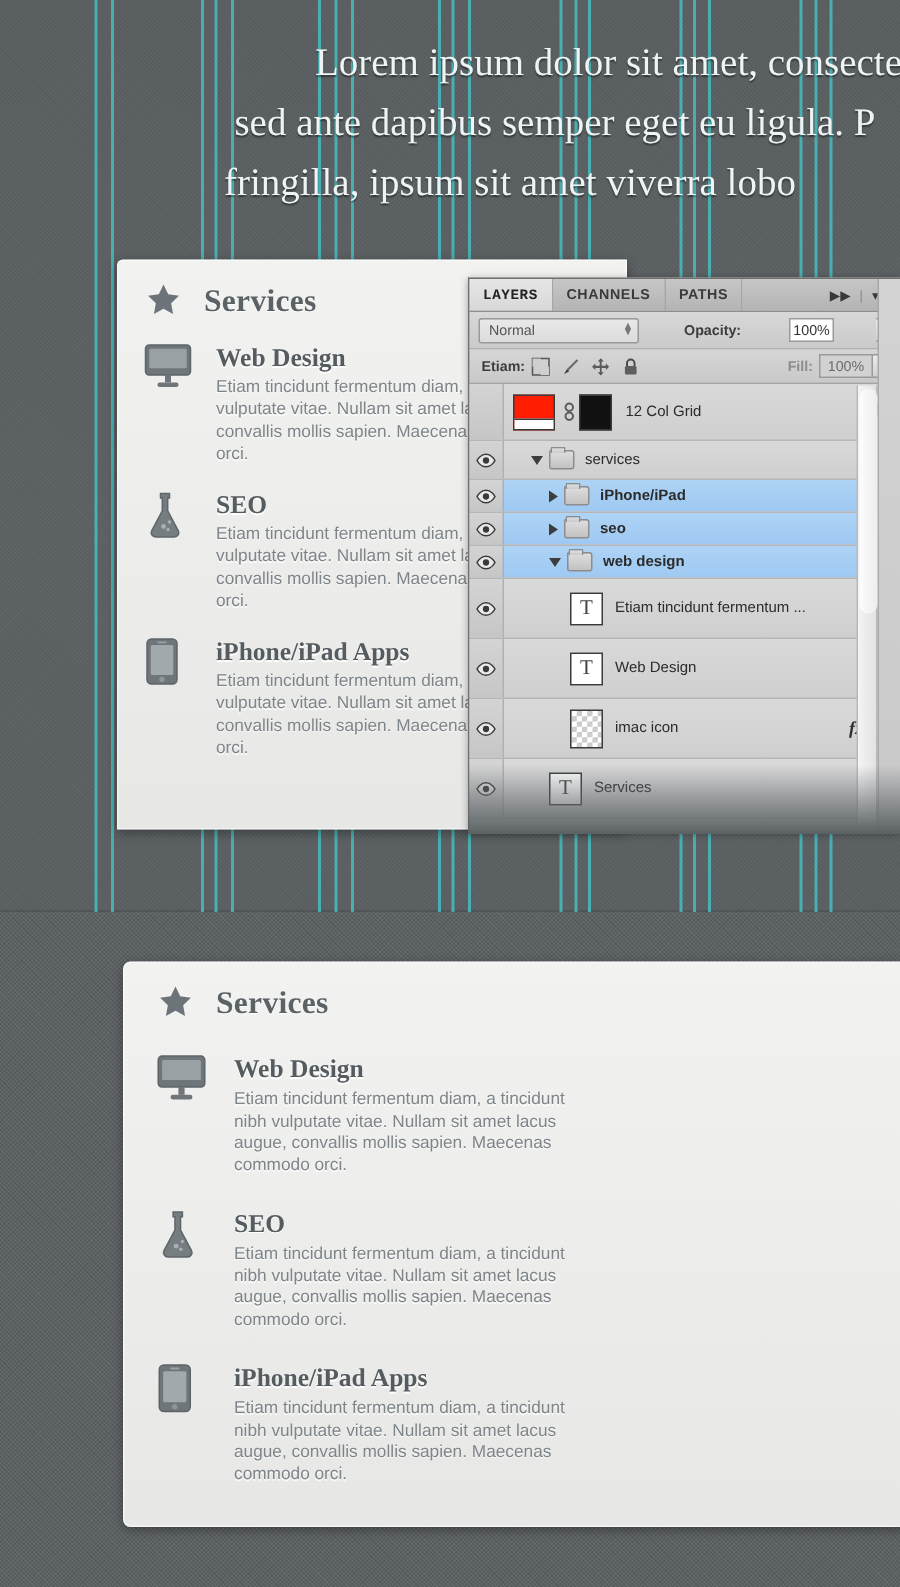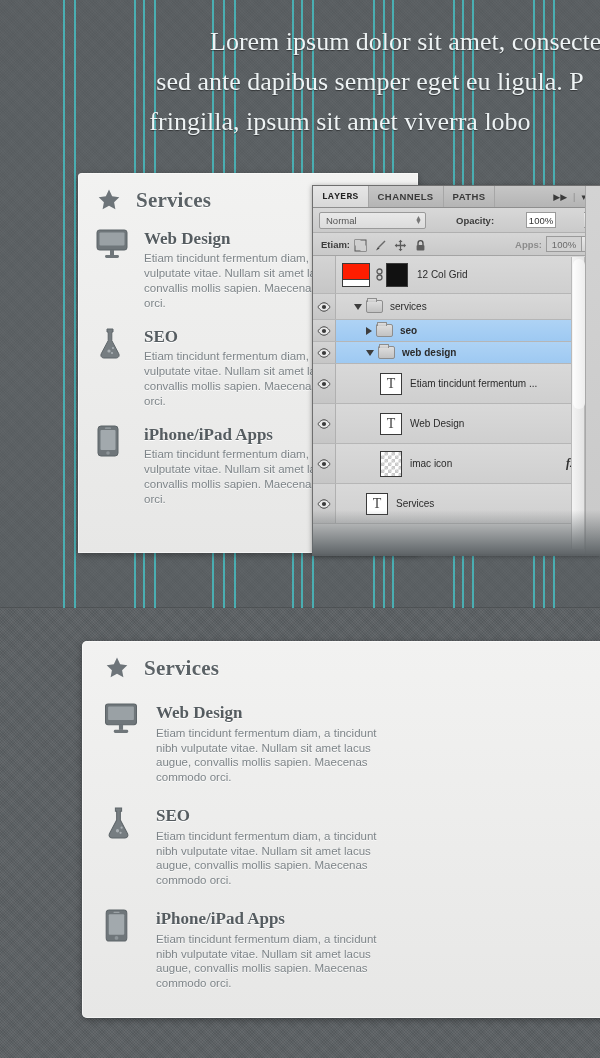--- a/index.html
+++ b/index.html
@@ -418,21 +418,21 @@
           <path d="M6.5 0.8l2 2.2h-1.4v2.8h2.8V4.4l2.2 2.1-2.2 2.1V7.3H7.1v2.8h1.4l-2 2.2-2-2.2h1.4V7.3H2.9v1.3L0.7 6.5 2.9 4.4v1.4h2.9V3H4.5z" fill="#5a5a5a"></path>
         </svg>
     </span>
     <span class="lock-ico">
       <svg width="13" height="13" viewBox="0 0 13 13">
           <path d="M4 6V4.2a2.5 2.5 0 015 0V6" fill="none" stroke="#4a4a4a" stroke-width="1.3"></path>
           <rect x="2.6" y="6" width="7.8" height="5.6" rx="1" fill="#5e5e5e"></rect>
         </svg>
     </span>
     <span style="flex:1"></span>
-    <span class="ps-label dim">Apps:</span>
+    <span class="ps-label dim">Fill:</span>
     <span class="ps-field dim">100%</span>
     <span class="ps-field-arrow dim">▼</span>
   </div>
 
   <div class="ps-rows" id="ps-rows">
 
     <div class="ps-row" style="height:38px">
       <div class="ps-eye"></div>
       <div class="ps-row-body" style="padding-left:6px">
         <span class="thumb-red"></span>
@@ -463,20 +463,33 @@
             <circle cx="7" cy="5" r="2.1" fill="#3a3a3a"></circle>
           </svg>
       </div>
       <div class="ps-row-body ps-indent-2">
         <span class="tri tri-down"></span>
         <span class="folder"></span>
         <span class="ps-name">services</span>
       </div>
     </div>
 
+    <div class="ps-row sel" style="height:22px">
+      <div class="ps-eye">
+        <svg width="14" height="10" viewBox="0 0 14 10">
+            <path d="M7 .8C3.4.8 1 5 1 5s2.4 4.2 6 4.2S13 5 13 5 10.6.8 7 .8z" fill="#e8e8e8" stroke="#3a3a3a"></path>
+            <circle cx="7" cy="5" r="2.1" fill="#3a3a3a"></circle>
+          </svg>
+      </div>
+      <div class="ps-row-body ps-indent-3">
+        <span class="tri tri-right"></span>
+        <span class="folder"></span>
+        <span class="ps-name">iPhone/iPad</span>
+      </div>
+    </div>
 
     <div class="ps-row sel" style="height:22px">
       <div class="ps-eye">
         <svg width="14" height="10" viewBox="0 0 14 10">
             <path d="M7 .8C3.4.8 1 5 1 5s2.4 4.2 6 4.2S13 5 13 5 10.6.8 7 .8z" fill="#e8e8e8" stroke="#3a3a3a"></path>
             <circle cx="7" cy="5" r="2.1" fill="#3a3a3a"></circle>
           </svg>
       </div>
       <div class="ps-row-body ps-indent-3">
         <span class="tri tri-right"></span>

